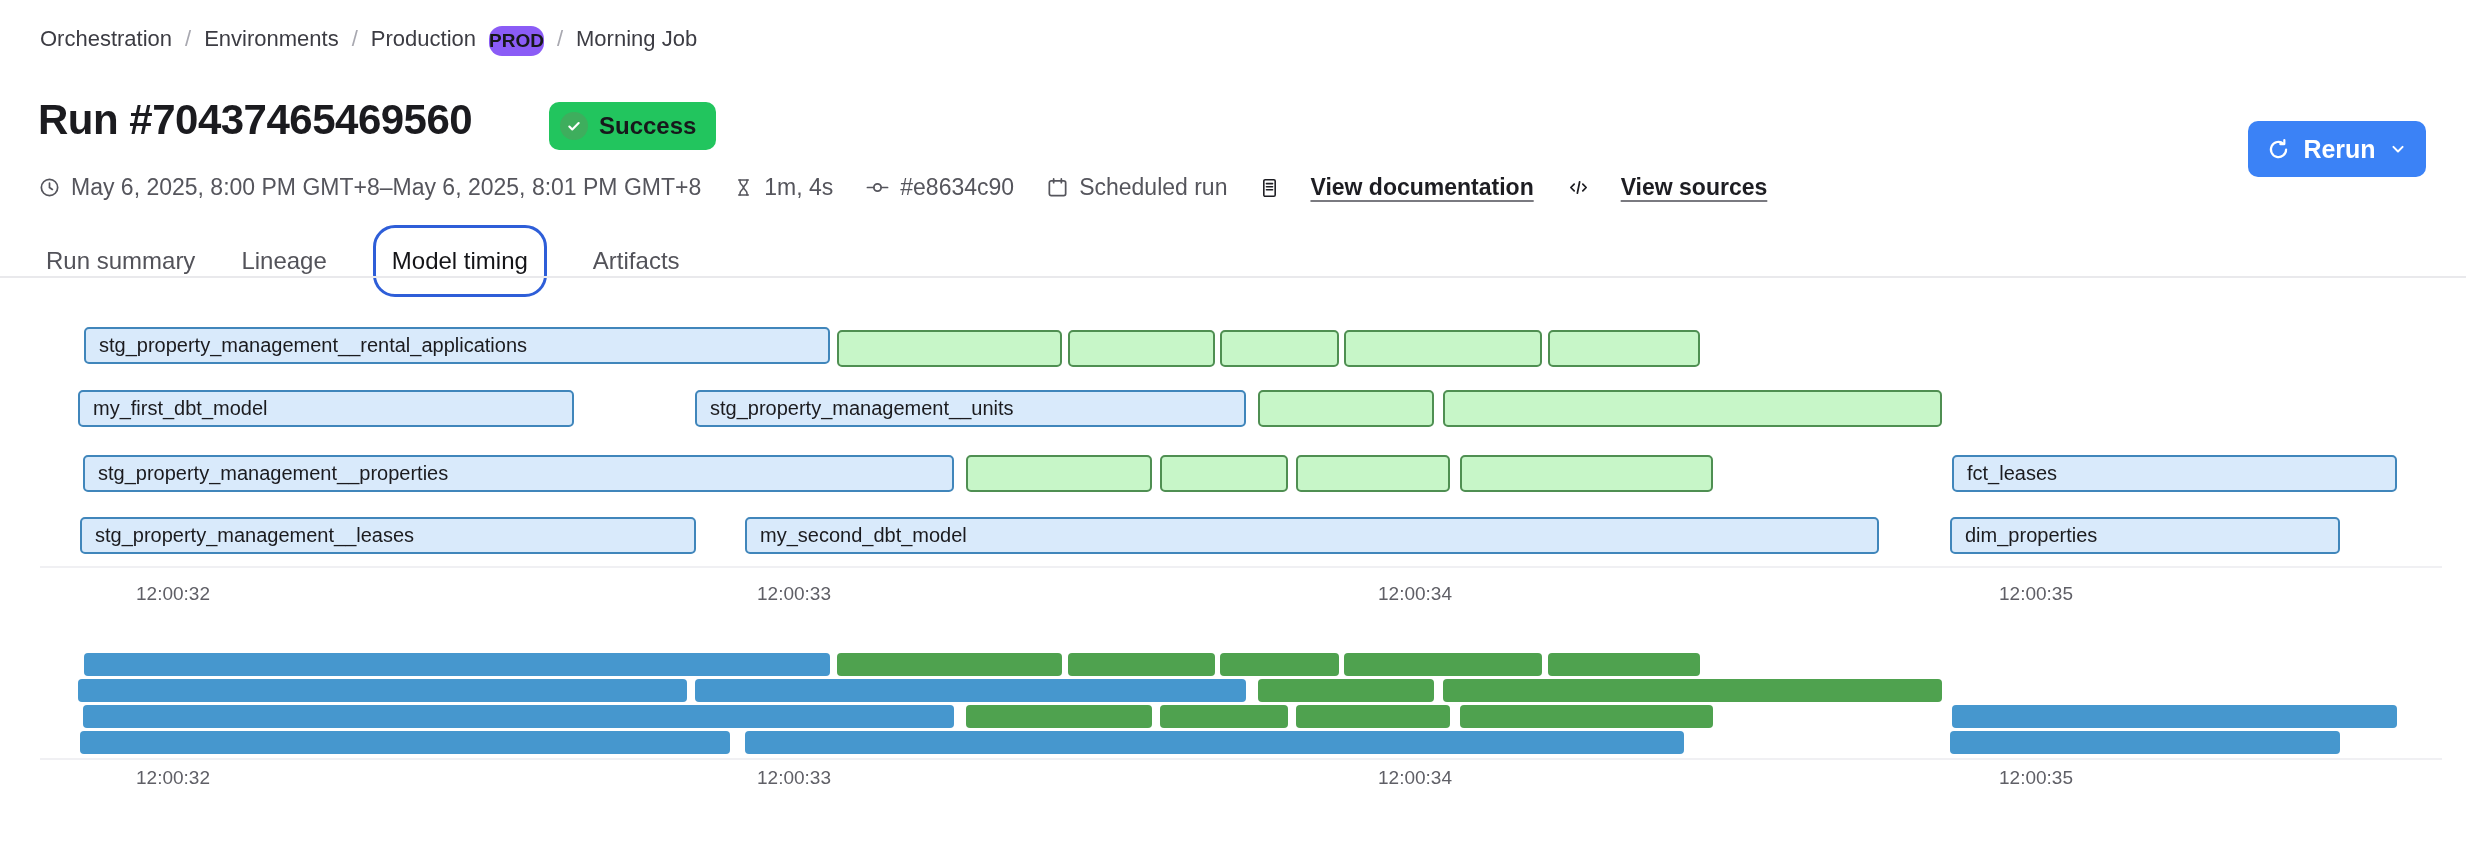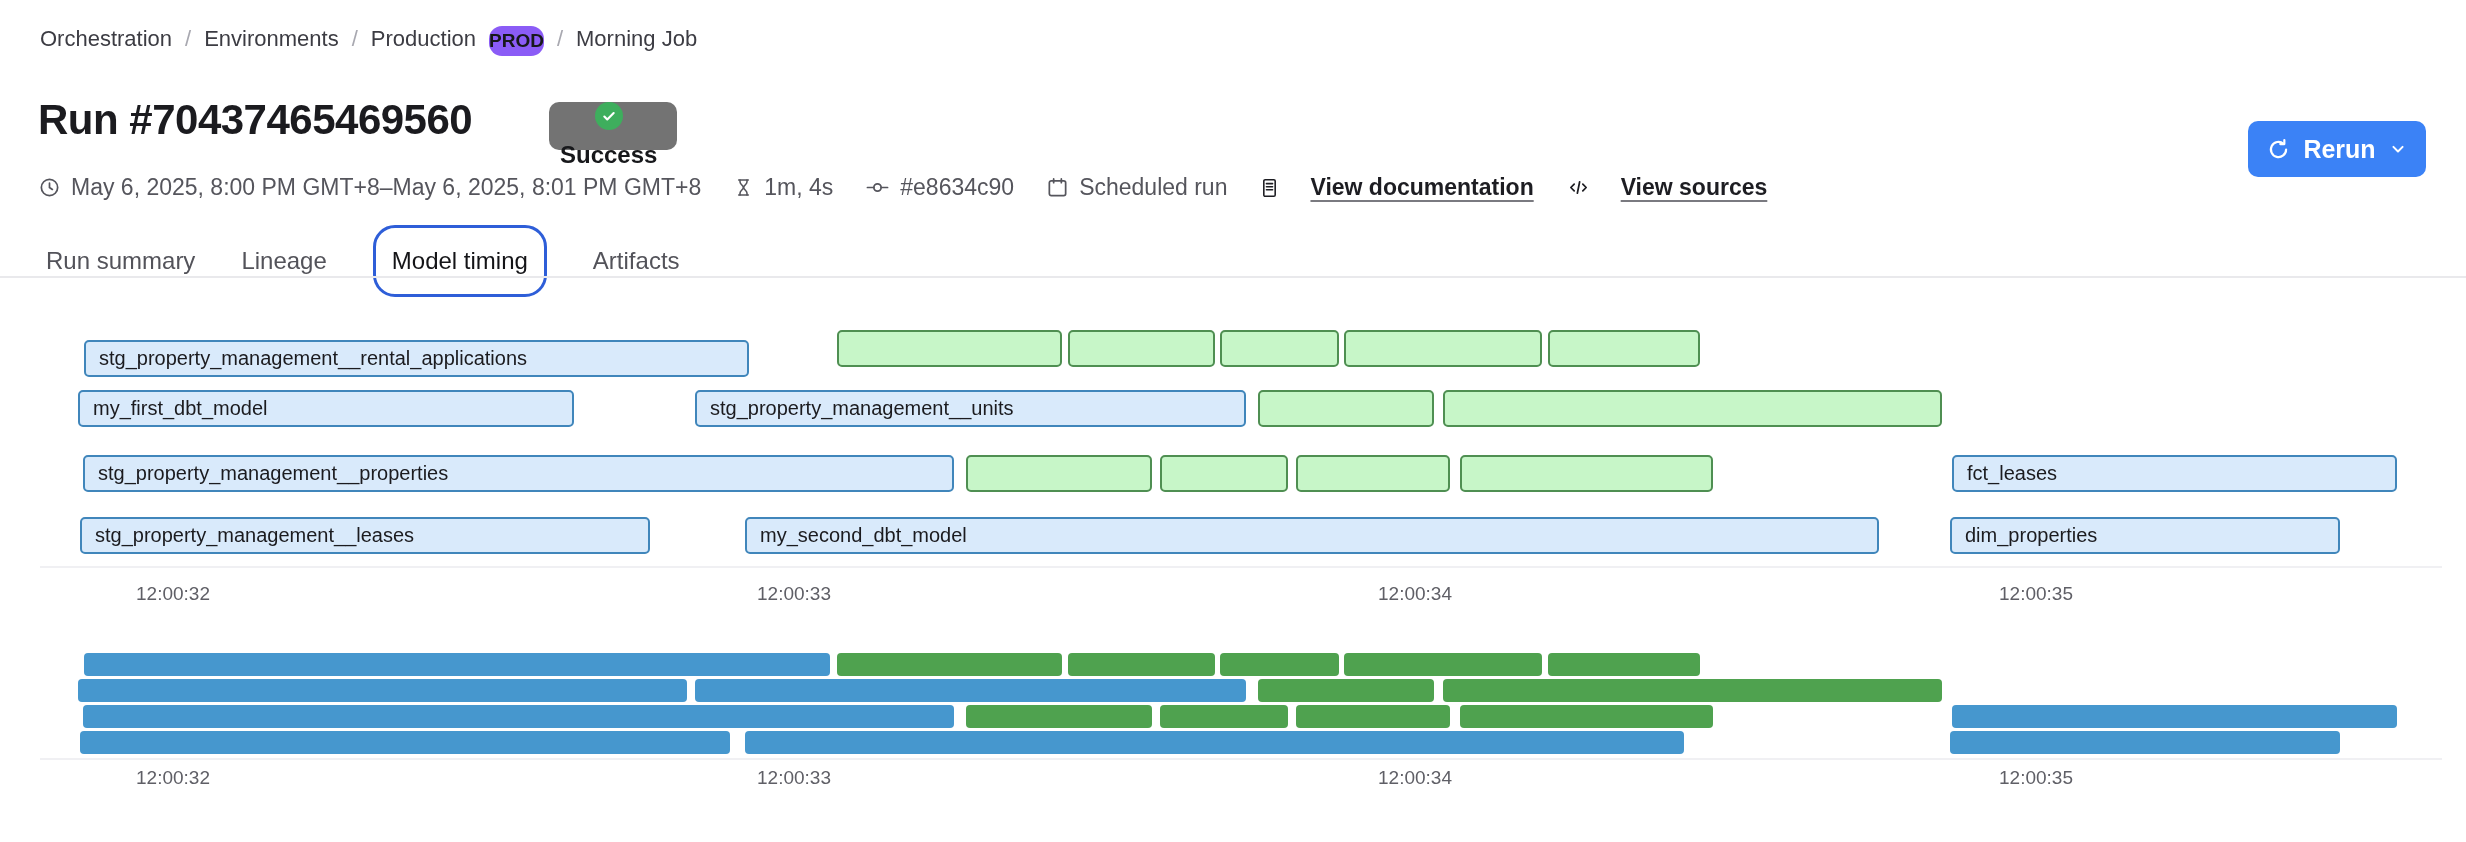--- a/index.html
+++ b/index.html
@@ -7,21 +7,21 @@
   .page{position:relative;width:2466px;height:842px;background:#ffffff;overflow:hidden;}
 
   
   .breadcrumb{position:absolute;left:40px;top:26px;display:flex;align-items:flex-start;gap:13px;font-size:22px;color:#3c3c43;}
   .crumb{cursor:pointer;white-space:nowrap;}
   .sep{color:#a8a8b0;}
   .env-badge{background:#8b5cf6;color:#17181b;font-weight:700;font-size:19px;padding:4px 0;border-radius:13px;}
 
   
   .title{position:absolute;left:38px;top:96px;font-size:42px;font-weight:700;letter-spacing:-0.5px;margin:0;}
-  .status-badge{position:absolute;left:549px;top:102px;height:48px;background:#737373;border-radius:10px;display:flex;align-items:center;gap:11px;padding:0 20px 0 11px;box-sizing:border-box;flex-direction:column;}
+  .status-badge{position:absolute;left:549px;top:102px;height:48px;background:#22c55e;border-radius:10px;display:flex;align-items:center;gap:11px;padding:0 20px 0 11px;box-sizing:border-box;}
   .status-circle{width:28px;height:28px;border-radius:50%;background:#3eae5d;display:flex;align-items:center;justify-content:center;flex:none;}
   .status-label{font-size:24px;font-weight:600;color:#17181b;}
 
   
   .rerun{position:absolute;left:2248px;top:121px;width:178px;height:56px;background:#3b82f6;border:none;border-radius:10px;color:#ffffff;display:flex;align-items:center;justify-content:center;gap:12px;font-size:25px;font-weight:700;font-family:inherit;cursor:pointer;}
   .rerun .icn{display:flex;align-items:center;}
 
   
   .meta{position:absolute;left:38px;top:174px;display:flex;align-items:center;gap:32px;font-size:23px;color:#55555c;}
   .meta-item{display:flex;align-items:center;gap:10px;white-space:nowrap;}
@@ -145,21 +145,21 @@
 
   <div class="tabs" id="tabs">
       <div class="tab">Run summary</div>
       <div class="tab">Lineage</div>
       <div class="tab active">Model timing</div>
       <div class="tab">Artifacts</div>
     </div>
   <div class="divider"></div>
 
   <div id="main-gantt">
-      <div class="bar" style="left: 84px; top: 340px; width: 665px; background: rgb(217, 234, 251); border: 2px solid rgb(64, 134, 187);">
+      <div class="bar" style="left: 84px; top: 327px; width: 746px; background: rgb(217, 234, 251); border: 2px solid rgb(64, 134, 187);">
         <span class="lbl">stg_property_management__rental_applications</span>
       </div>
       <div class="bar" style="left: 837px; top: 330px; width: 225px; background: rgb(199, 246, 200); border: 2px solid rgb(79, 143, 82);"></div>
       <div class="bar" style="left: 1068px; top: 330px; width: 147px; background: rgb(199, 246, 200); border: 2px solid rgb(79, 143, 82);"></div>
       <div class="bar" style="left: 1220px; top: 330px; width: 119px; background: rgb(199, 246, 200); border: 2px solid rgb(79, 143, 82);"></div>
       <div class="bar" style="left: 1344px; top: 330px; width: 198px; background: rgb(199, 246, 200); border: 2px solid rgb(79, 143, 82);"></div>
       <div class="bar" style="left: 1548px; top: 330px; width: 152px; background: rgb(199, 246, 200); border: 2px solid rgb(79, 143, 82);"></div>
       <div class="bar" style="left: 78px; top: 390px; width: 496px; background: rgb(217, 234, 251); border: 2px solid rgb(64, 134, 187);">
         <span class="lbl">my_first_dbt_model</span>
       </div>
@@ -171,21 +171,21 @@
       <div class="bar" style="left: 83px; top: 455px; width: 871px; background: rgb(217, 234, 251); border: 2px solid rgb(64, 134, 187);">
         <span class="lbl">stg_property_management__properties</span>
       </div>
       <div class="bar" style="left: 966px; top: 455px; width: 186px; background: rgb(199, 246, 200); border: 2px solid rgb(79, 143, 82);"></div>
       <div class="bar" style="left: 1160px; top: 455px; width: 128px; background: rgb(199, 246, 200); border: 2px solid rgb(79, 143, 82);"></div>
       <div class="bar" style="left: 1296px; top: 455px; width: 154px; background: rgb(199, 246, 200); border: 2px solid rgb(79, 143, 82);"></div>
       <div class="bar" style="left: 1460px; top: 455px; width: 253px; background: rgb(199, 246, 200); border: 2px solid rgb(79, 143, 82);"></div>
       <div class="bar" style="left: 1952px; top: 455px; width: 445px; background: rgb(217, 234, 251); border: 2px solid rgb(64, 134, 187);">
         <span class="lbl">fct_leases</span>
       </div>
-      <div class="bar" style="left: 80px; top: 517px; width: 570px; background: rgb(217, 234, 251); border: 2px solid rgb(64, 134, 187);">
+      <div class="bar" style="left: 80px; top: 517px; width: 616px; background: rgb(217, 234, 251); border: 2px solid rgb(64, 134, 187);">
         <span class="lbl">stg_property_management__leases</span>
       </div>
       <div class="bar" style="left: 745px; top: 517px; width: 1134px; background: rgb(217, 234, 251); border: 2px solid rgb(64, 134, 187);">
         <span class="lbl">my_second_dbt_model</span>
       </div>
       <div class="bar" style="left: 1950px; top: 517px; width: 390px; background: rgb(217, 234, 251); border: 2px solid rgb(64, 134, 187);">
         <span class="lbl">dim_properties</span>
       </div>
     </div>
   <div class="axis-line main"></div>

